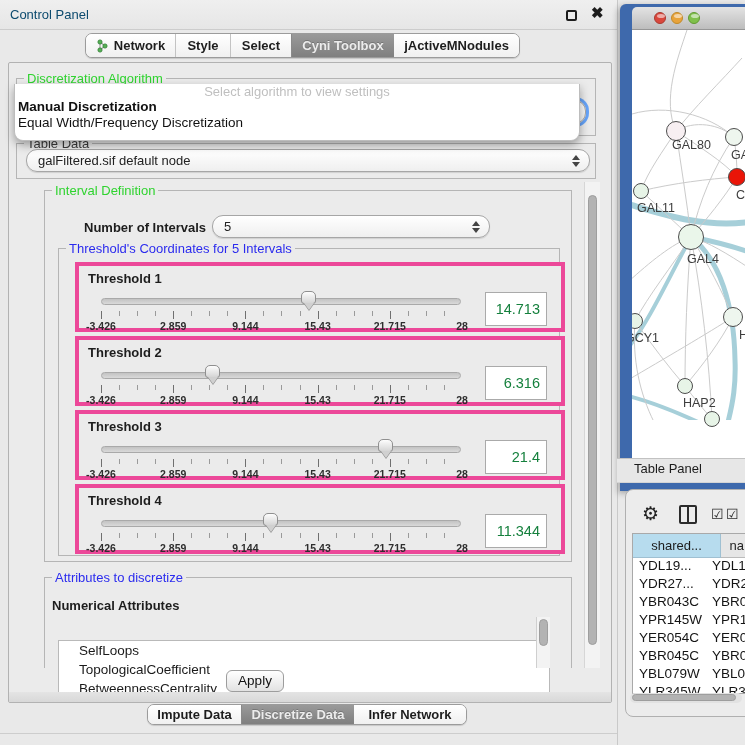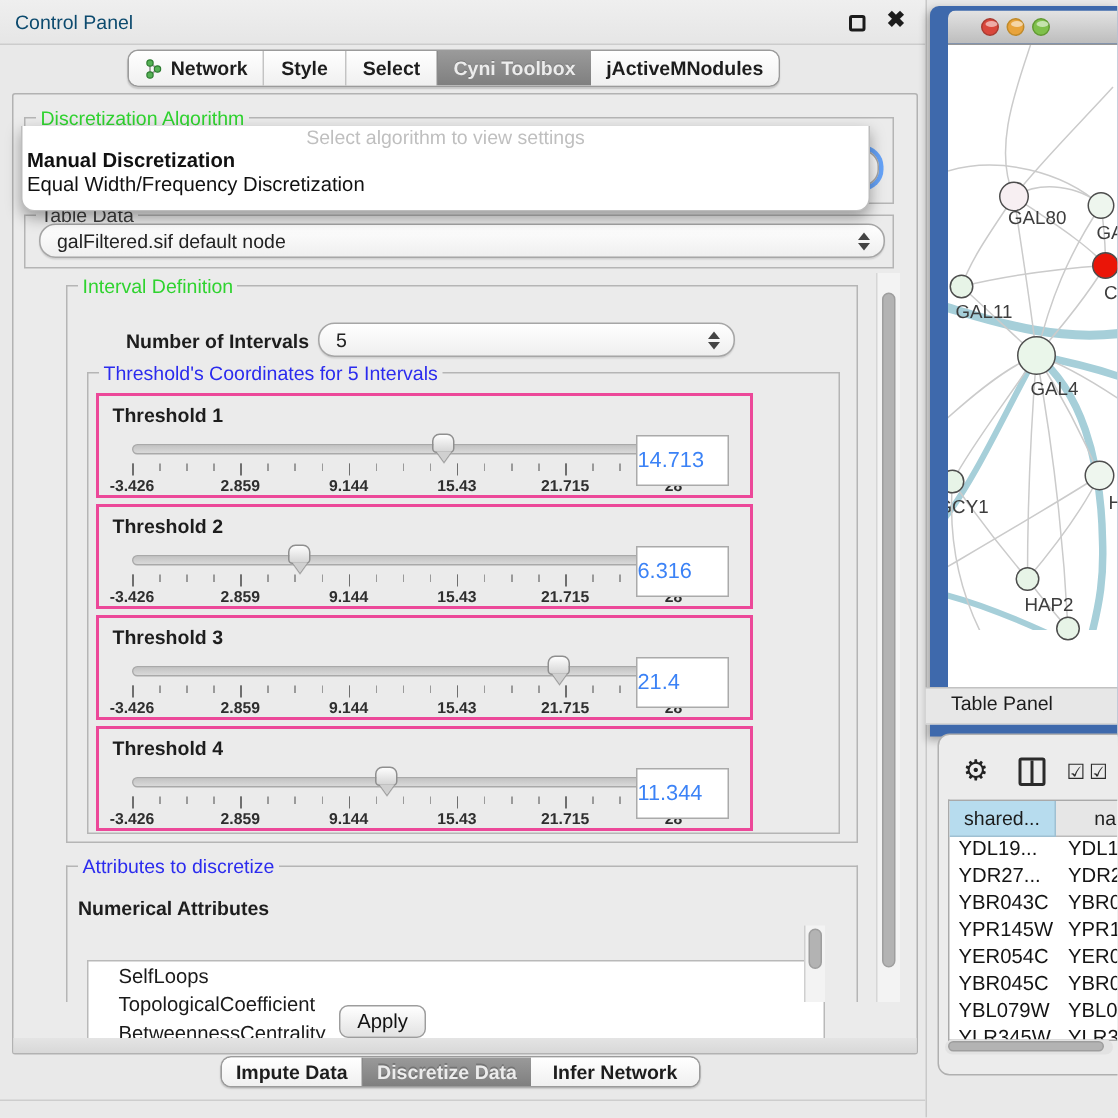--- a/index.html
+++ b/index.html
@@ -43,37 +43,37 @@
   #popup-hint { text-align:center; color:#bfbfbf; font-size:13px; padding-top:0; }
   .popup-item { font-size:13.5px; color:#111; padding:0 0 0 3px; line-height:16px; }
   .popup-item.b { font-weight:bold; }
 
   
   .sb-v { position:absolute; background:#f3f3f3; border-left:1px solid #d6d6d6; }
   .sb-v .thumb, .sb-h .thumb { position:absolute; background:#b3b3b3; border:1px solid #9e9e9e; border-radius:6px; }
   .sb-h { position:absolute; background:#e2e2e2; border-radius:6px; }
 
   
-  .th-panel { position:absolute; left:64px; width:438px; height:70px; background:#ebebeb; border:2px solid #ec4899; }
+  .th-panel { position:absolute; left:75px; width:490px; height:70px; background:#ebebeb; border:4px solid #ec4899; }
   .th-title { position:absolute; left:9px; top:5px; font-size:13px; font-weight:bold; color:#1d1d1d; }
   .slider-track { position:absolute; left:22px; top:32px; width:360px; height:7px; border-radius:4px;
                   background:linear-gradient(#c3c3c3,#d9d9d9); border:1px solid #a9a9a9; }
   .slider-thumb { position:absolute; top:25px; width:15px; height:13px; border-radius:5px 5px 3px 3px;
                   background:linear-gradient(#fdfdfd,#d5d5d5); border:1px solid #8f8f8f; z-index:2; }
   .slider-thumb::after { content:""; position:absolute; left:2px; top:11px; width:0; height:0;
                   border-left:5px solid transparent; border-right:5px solid transparent; border-top:7px solid #d0d0d0;
                   filter:drop-shadow(0 1px 0 #8f8f8f); }
   .ticks { position:absolute; left:22px; top:45px; width:361px; height:8px;
            background-image:repeating-linear-gradient(90deg,#6f6f6f 0 1px,transparent 1px 72.2px),
                             repeating-linear-gradient(90deg,#9a9a9a 0 1px,transparent 1px 18.05px);
            background-size:100% 8px,100% 5px; background-repeat:no-repeat; }
   .tick-labels { position:absolute; left:22px; top:54px; width:361px; height:12px; }
   .tick-labels span { position:absolute; transform:translateX(-50%); font-size:10.5px; font-weight:bold; color:#2e2e2e; white-space:nowrap; }
   .th-field { position:absolute; right:14px; top:26px; width:62px; height:34px; background:#fff; border:1px solid #aaaaaa;
-              font-size:14.5px; line-height:32px; padding-right:6px; color:#3b82f6; }
+              font-size:14.5px; line-height:32px; text-align:right; padding-right:6px; color:#15803d; }
 
   .blabel { position:absolute; font-size:13px; font-weight:bold; color:#1d1d1d; }
 
   #attr-list { left:58px; top:616px; width:492px; height:52px; background:#fff; border:1px solid #b9b9b9; border-bottom:none; overflow:hidden;margin-top:24px; }
   .attr-item { font-size:13.5px; color:#1a1a1a; line-height:19px; padding-left:20px; white-space:nowrap; }
 
   .push-btn { position:absolute; background:linear-gradient(#ffffff,#e2e2e2); border:1px solid #9d9d9d; border-radius:6px;
               font-size:13.5px; color:#111; text-align:center; cursor:default; }
 
   
@@ -90,21 +90,21 @@
   #tp-header { left:617px; top:458px; width:128px; height:25px; background:#e7e7e7; border-top:1px solid #c2c2c2; border-bottom:1px solid #d5d5d5; }
   #tp-title { left:634px; top:461px; font-size:13px; color:#1c1c1c; }
   #tp-card { left:625px; top:489px; width:130px; height:228px; background:#ececec; border:1px solid #b0b0b0; border-radius:8px; }
   #gear-icon { left:642px; top:502px; font-size:19px; color:#222; }
   #cols-icon { left:679px; top:505px; width:18px; height:19px; border:2px solid #2b2b2b; border-radius:2px; }
   #cols-icon i { position:absolute; left:6px; top:0; width:2px; height:15px; background:#2b2b2b; }
   .check-icon { position:absolute; top:506px; font-size:14px; color:#2b2b2b; }
 
   #mini-table { left:632px; top:533px; width:113px; height:161px; background:#fff; border:1px solid #a9a9a9; border-right:none; overflow:hidden; }
   #mt-head { display:flex; height:24px; }
-  #mt-head .h1 { width:71px; background:#b7dcee; border-right:1px solid #9fc0d2; border-bottom:1px solid #9fc0d2;
+  #mt-head .h1 { width:88px; background:#b7dcee; border-right:1px solid #9fc0d2; border-bottom:1px solid #9fc0d2;
                  font-size:13px; color:#1c1c1c; text-align:center; line-height:23px; }
   #mt-head .h2 { flex:1; background:#e6e6e6; border-bottom:1px solid #bbb; font-size:13px; text-align:right; line-height:23px; padding-right:1px; }
   .trow { display:flex; height:18px; font-size:13.5px; color:#141414; }
   .trow .c1 { width:76px; padding-left:6px; white-space:nowrap; overflow:hidden; }
   .trow .c2 { flex:1; padding-left:3px; white-space:nowrap; overflow:hidden; }
 </style>
 </head>
 <body>
 
 <div class="abs" id="titlebar"></div>

